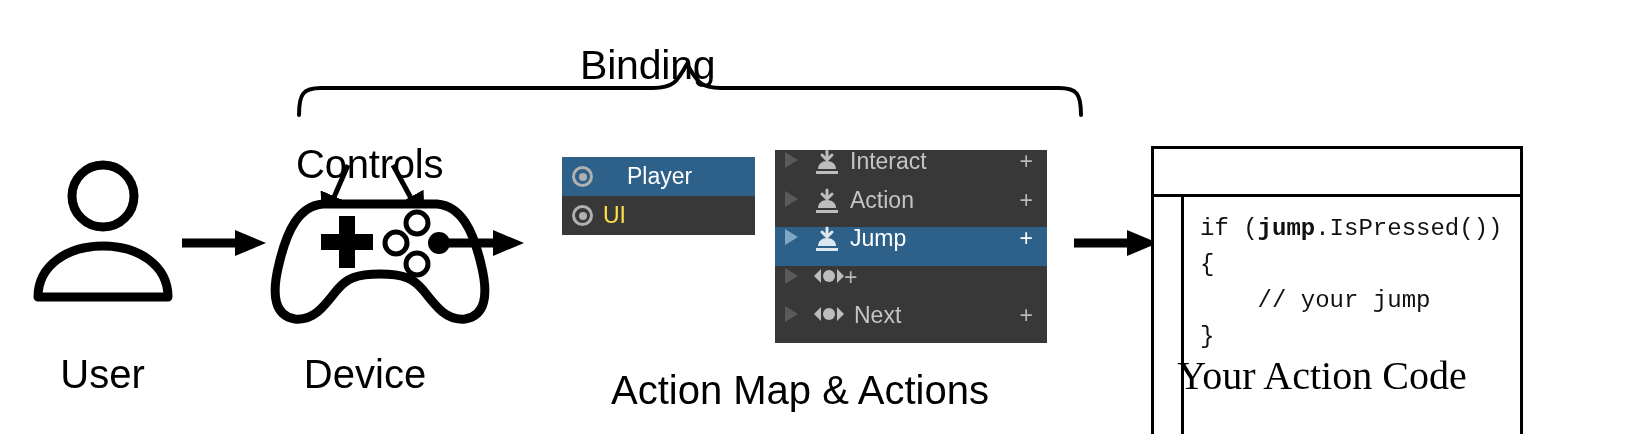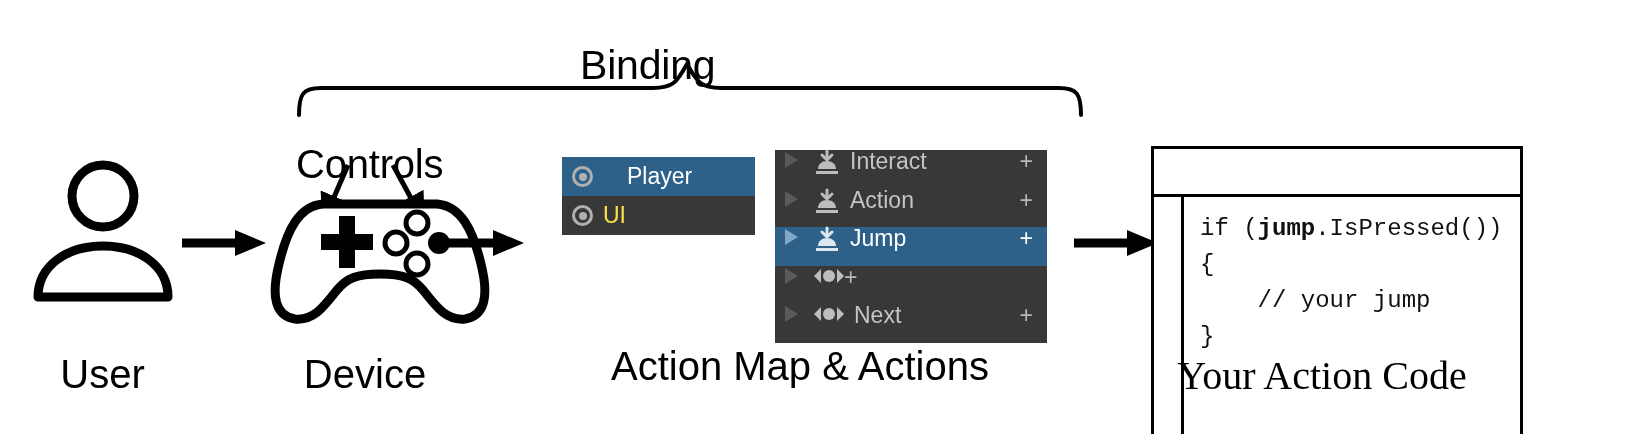--- a/index.html
+++ b/index.html
@@ -38,21 +38,21 @@
   
   .caption {
     position: absolute;
     font-size: 40px;
     color: #000;
     white-space: nowrap;
     text-align: center;
   }
   #cap-user   { left: 0px;    top: 352px; width: 205px; }
   #cap-device { left: 255px;  top: 352px; width: 220px; }
-  #cap-map    { left: 555px;  top: 344px; width: 490px; }
+  #cap-map    { left: 555px;  top: 368px; width: 490px; }
   #cap-code   { left: 1072px; top: 352px; width: 500px; font-family: Liberation Serif, serif; }
 
   
   #action-map-panel {
     position: absolute;
     left: 562px;
     top: 157px;
     width: 193px;
     background: #383838;
   }

